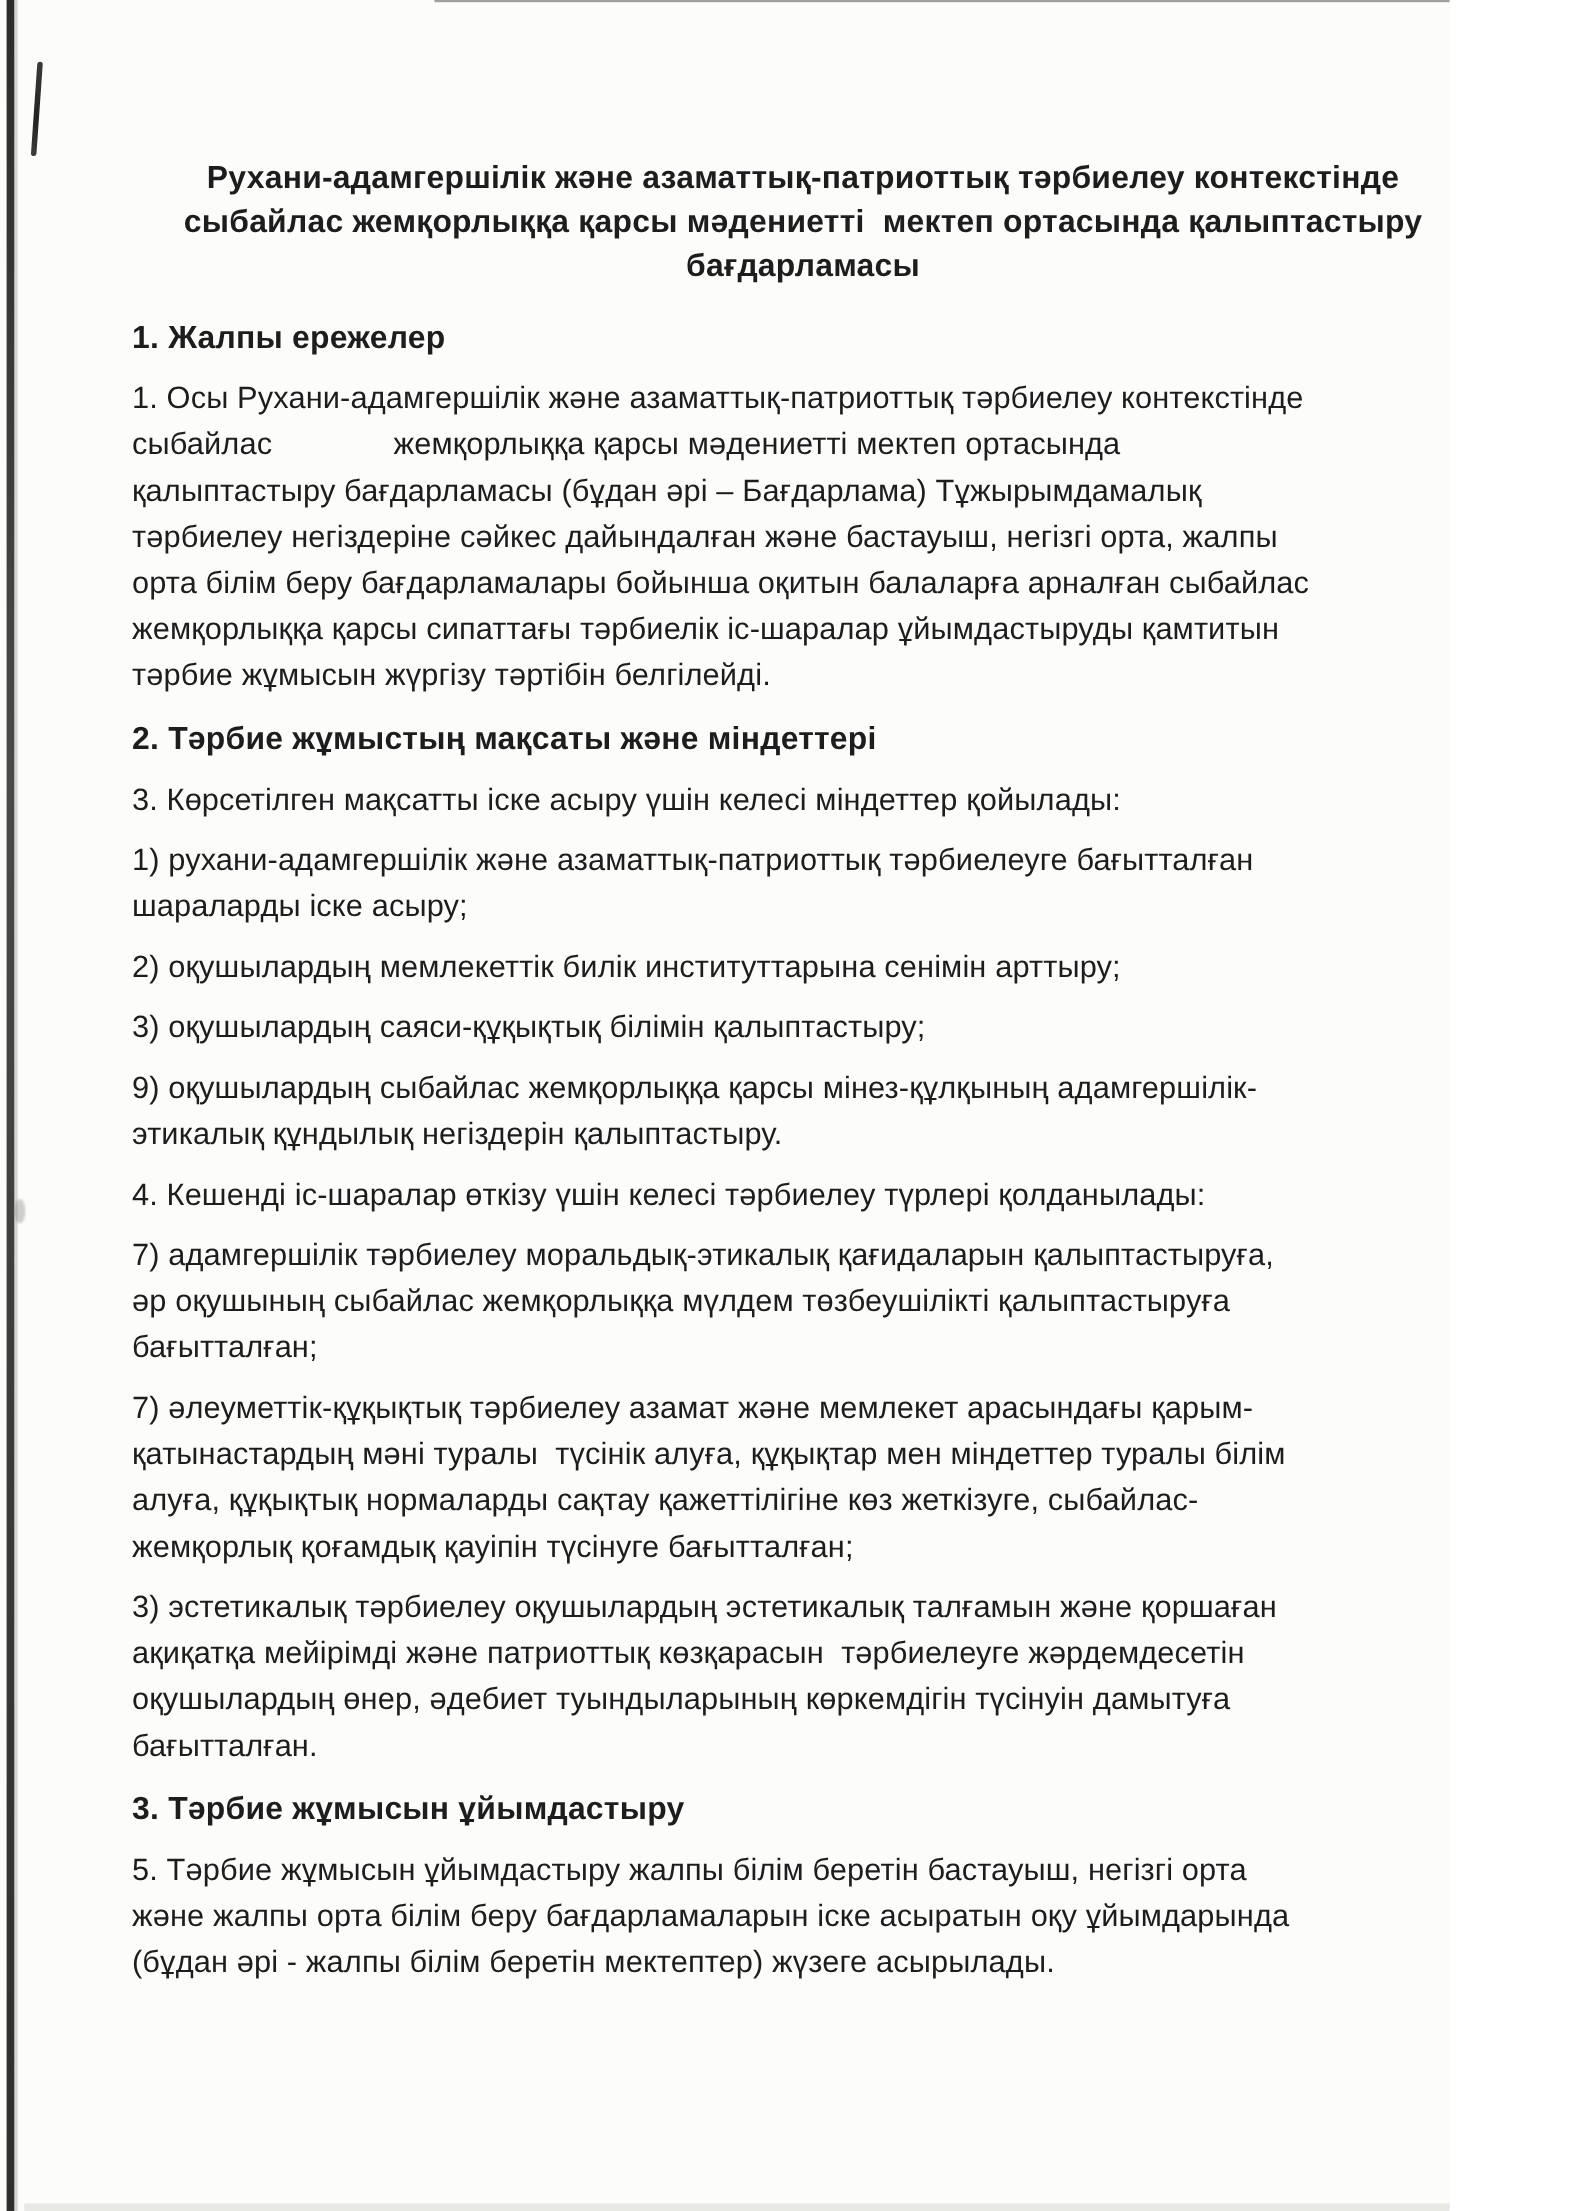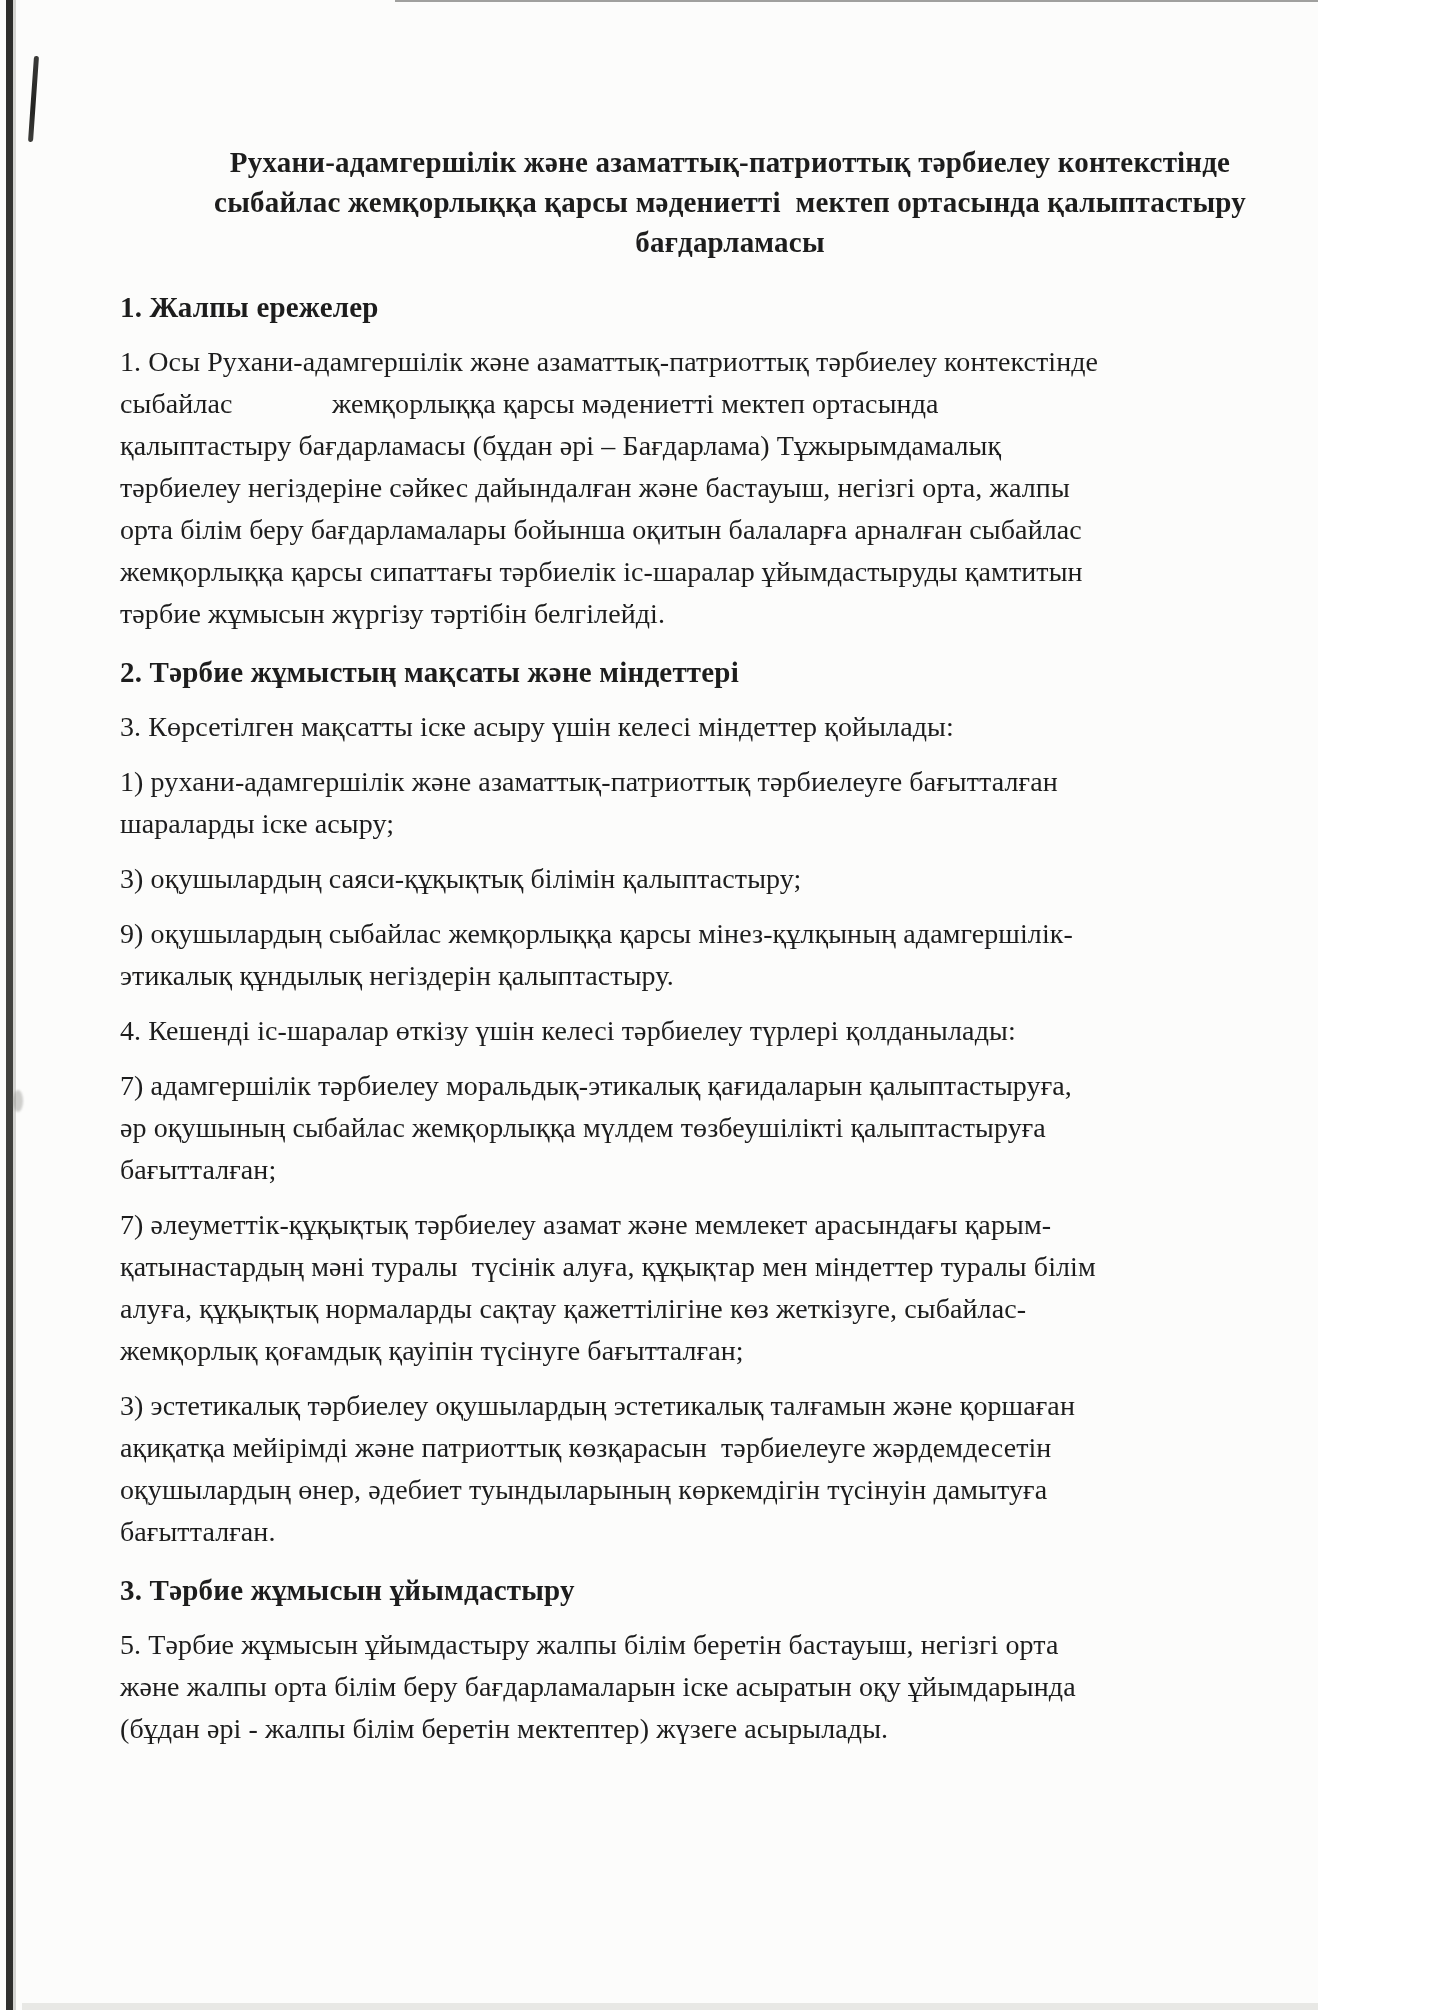--- a/index.html
+++ b/index.html
@@ -3,21 +3,21 @@
 <meta charset="utf-8">
 <style>
   html, body { margin: 0; padding: 0; background: #ffffff; }
 
   .page {
     position: relative;
     width: 1318px;
     height: 2010px;
     background: #fcfcfb;
     overflow: hidden;
-    font-family: Liberation Serif, serif;
+    font-family: Liberation Sans, sans-serif;
     color: #1d1d1d;
   }
 
   
   .scan-edge-left {
     position: absolute;
     left: 6px; top: 0; bottom: 0;
     width: 7px;
     background: linear-gradient(180deg, #2c2c2a 0%, #4a4a46 35%, #393936 70%, #2f2f2d 100%);
   }
@@ -113,20 +113,21 @@
 қалыптастыру бағдарламасы (бұдан әрі – Бағдарлама) Тұжырымдамалық
 тәрбиелеу негіздеріне сәйкес дайындалған және бастауыш, негізгі орта, жалпы
 орта білім беру бағдарламалары бойынша оқитын балаларға арналған сыбайлас
 жемқорлыққа қарсы сипаттағы тәрбиелік іс-шаралар ұйымдастыруды қамтитын
 тәрбие жұмысын жүргізу тәртібін белгілейді.</p>
 
     <h2 class="section-heading">2. Тәрбие жұмыстың мақсаты және міндеттері</h2>
     <p class="para">3. Көрсетілген мақсатты іске асыру үшін келесі міндеттер қойылады:</p>
     <p class="para">1) рухани-адамгершілік және азаматтық-патриоттық тәрбиелеуге бағытталған
 шараларды іске асыру;</p>
+    <p class="para">2) оқушылардың мемлекеттік билік институттарына сенімін арттыру;</p>
     <p class="para">3) оқушылардың саяси-құқықтық білімін қалыптастыру;</p>
     <p class="para">9) оқушылардың сыбайлас жемқорлыққа қарсы мінез-құлқының адамгершілік-
 этикалық құндылық негіздерін қалыптастыру.</p>
     <p class="para">4. Кешенді іс-шаралар өткізу үшін келесі тәрбиелеу түрлері қолданылады:</p>
     <p class="para">7) адамгершілік тәрбиелеу моральдық-этикалық қағидаларын қалыптастыруға,
 әр оқушының сыбайлас жемқорлыққа мүлдем төзбеушілікті қалыптастыруға
 бағытталған;</p>
     <p class="para">7) әлеуметтік-құқықтық тәрбиелеу азамат және мемлекет арасындағы қарым-
 қатынастардың мәні туралы  түсінік алуға, құқықтар мен міндеттер туралы білім
 алуға, құқықтық нормаларды сақтау қажеттілігіне көз жеткізуге, сыбайлас-

